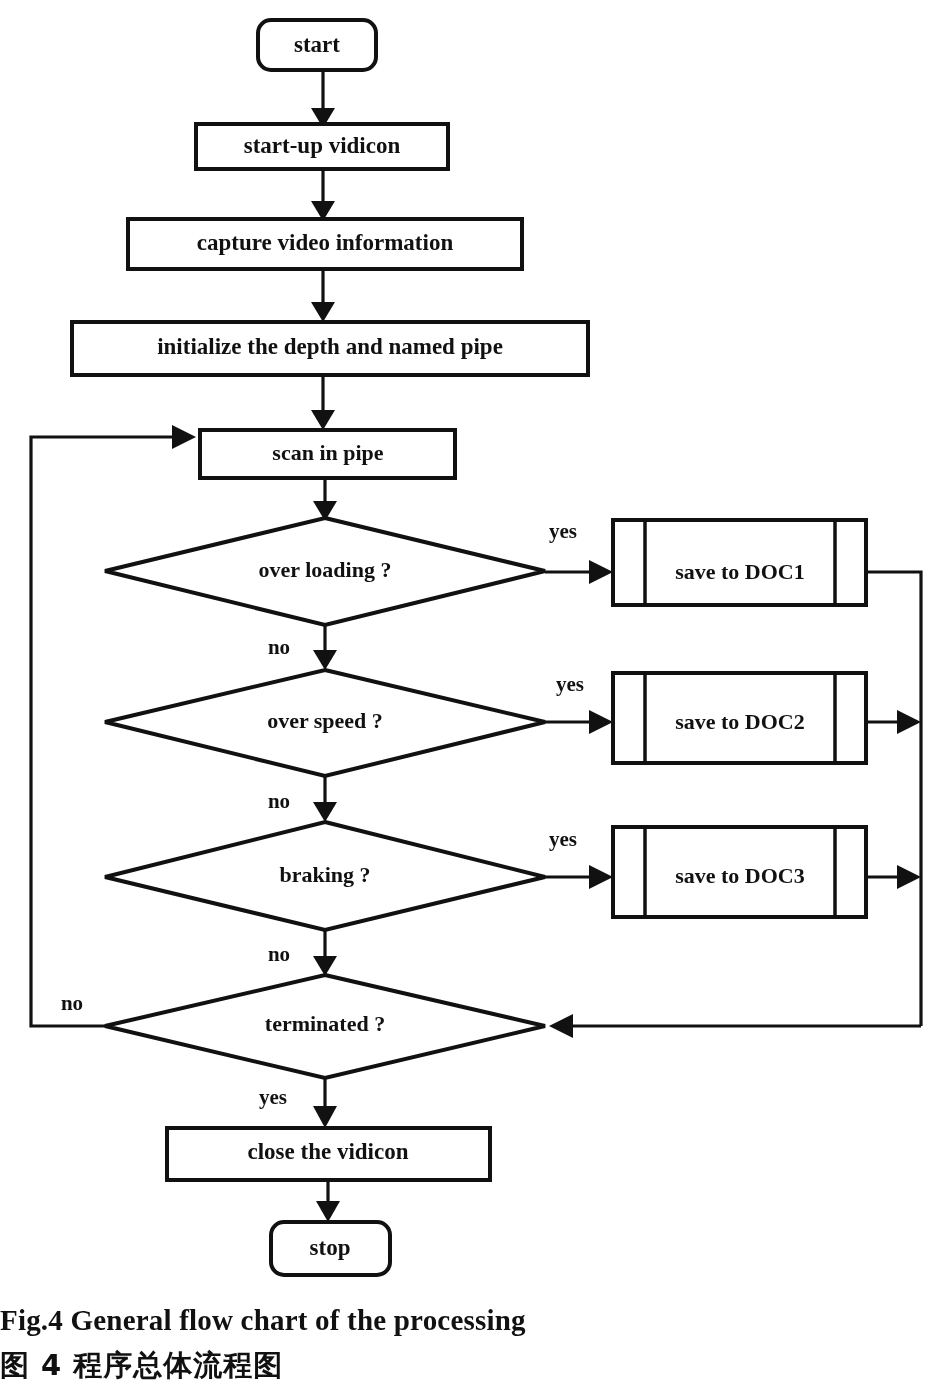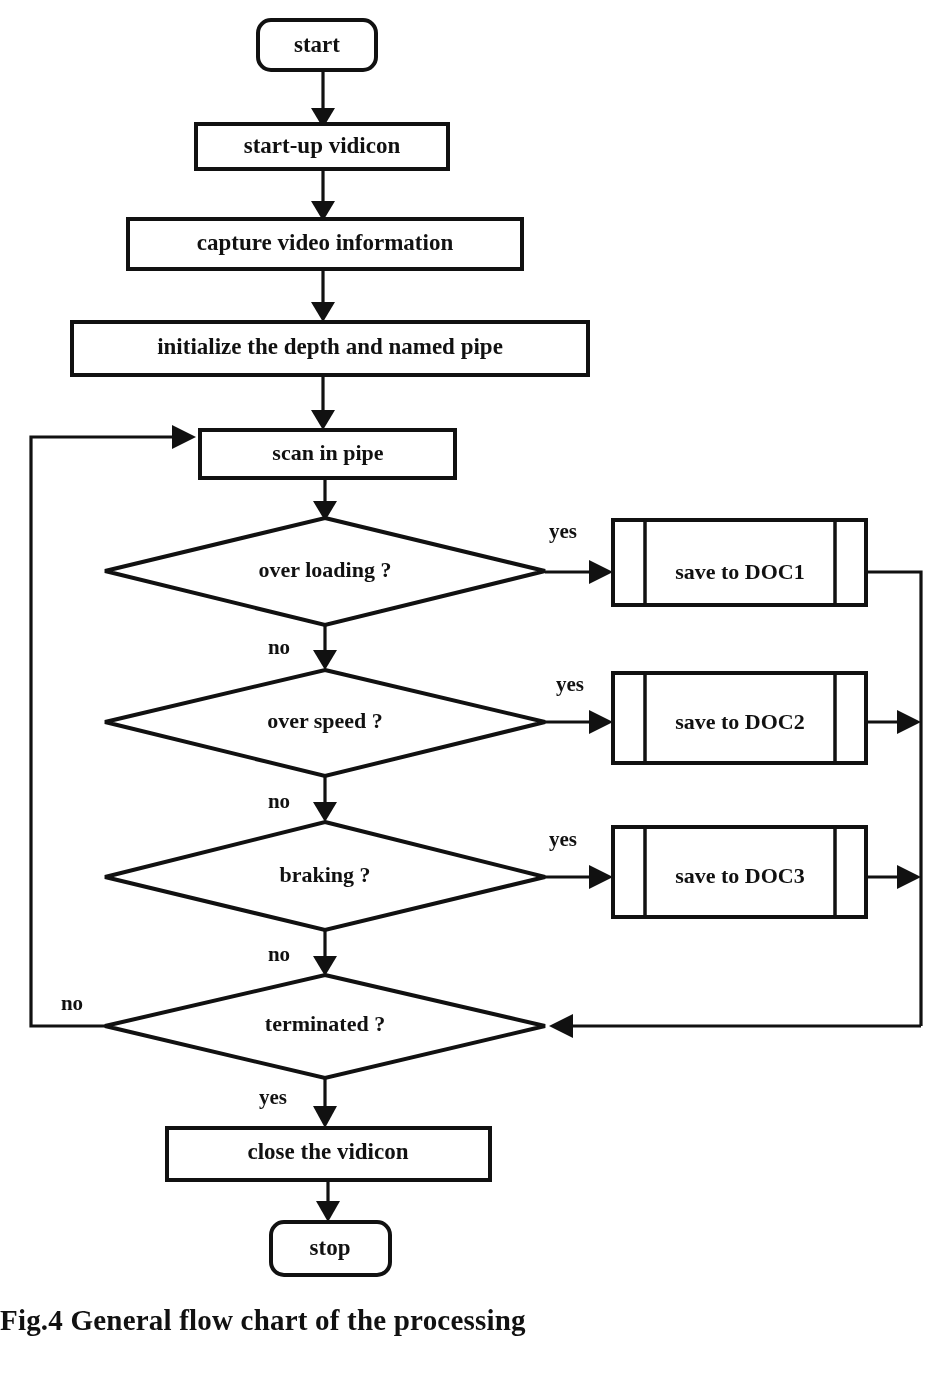--- a/index.html
+++ b/index.html
@@ -300,14 +300,15 @@
 
     <text class="edge-label" x="563" y="841">yes</text>
     <text class="edge-label" x="279" y="956">no</text>
 
     <text class="edge-label" x="72" y="1005">no</text>
     <text class="edge-label" x="273" y="1099">yes</text>
 
   </svg>
 
   <div class="caption" id="caption-en">Fig.4 General flow chart of the processing</div>
+  <div class="caption" id="caption-zh">图 4 程序总体流程图</div>
 
 </div>
 
 </body></html>

